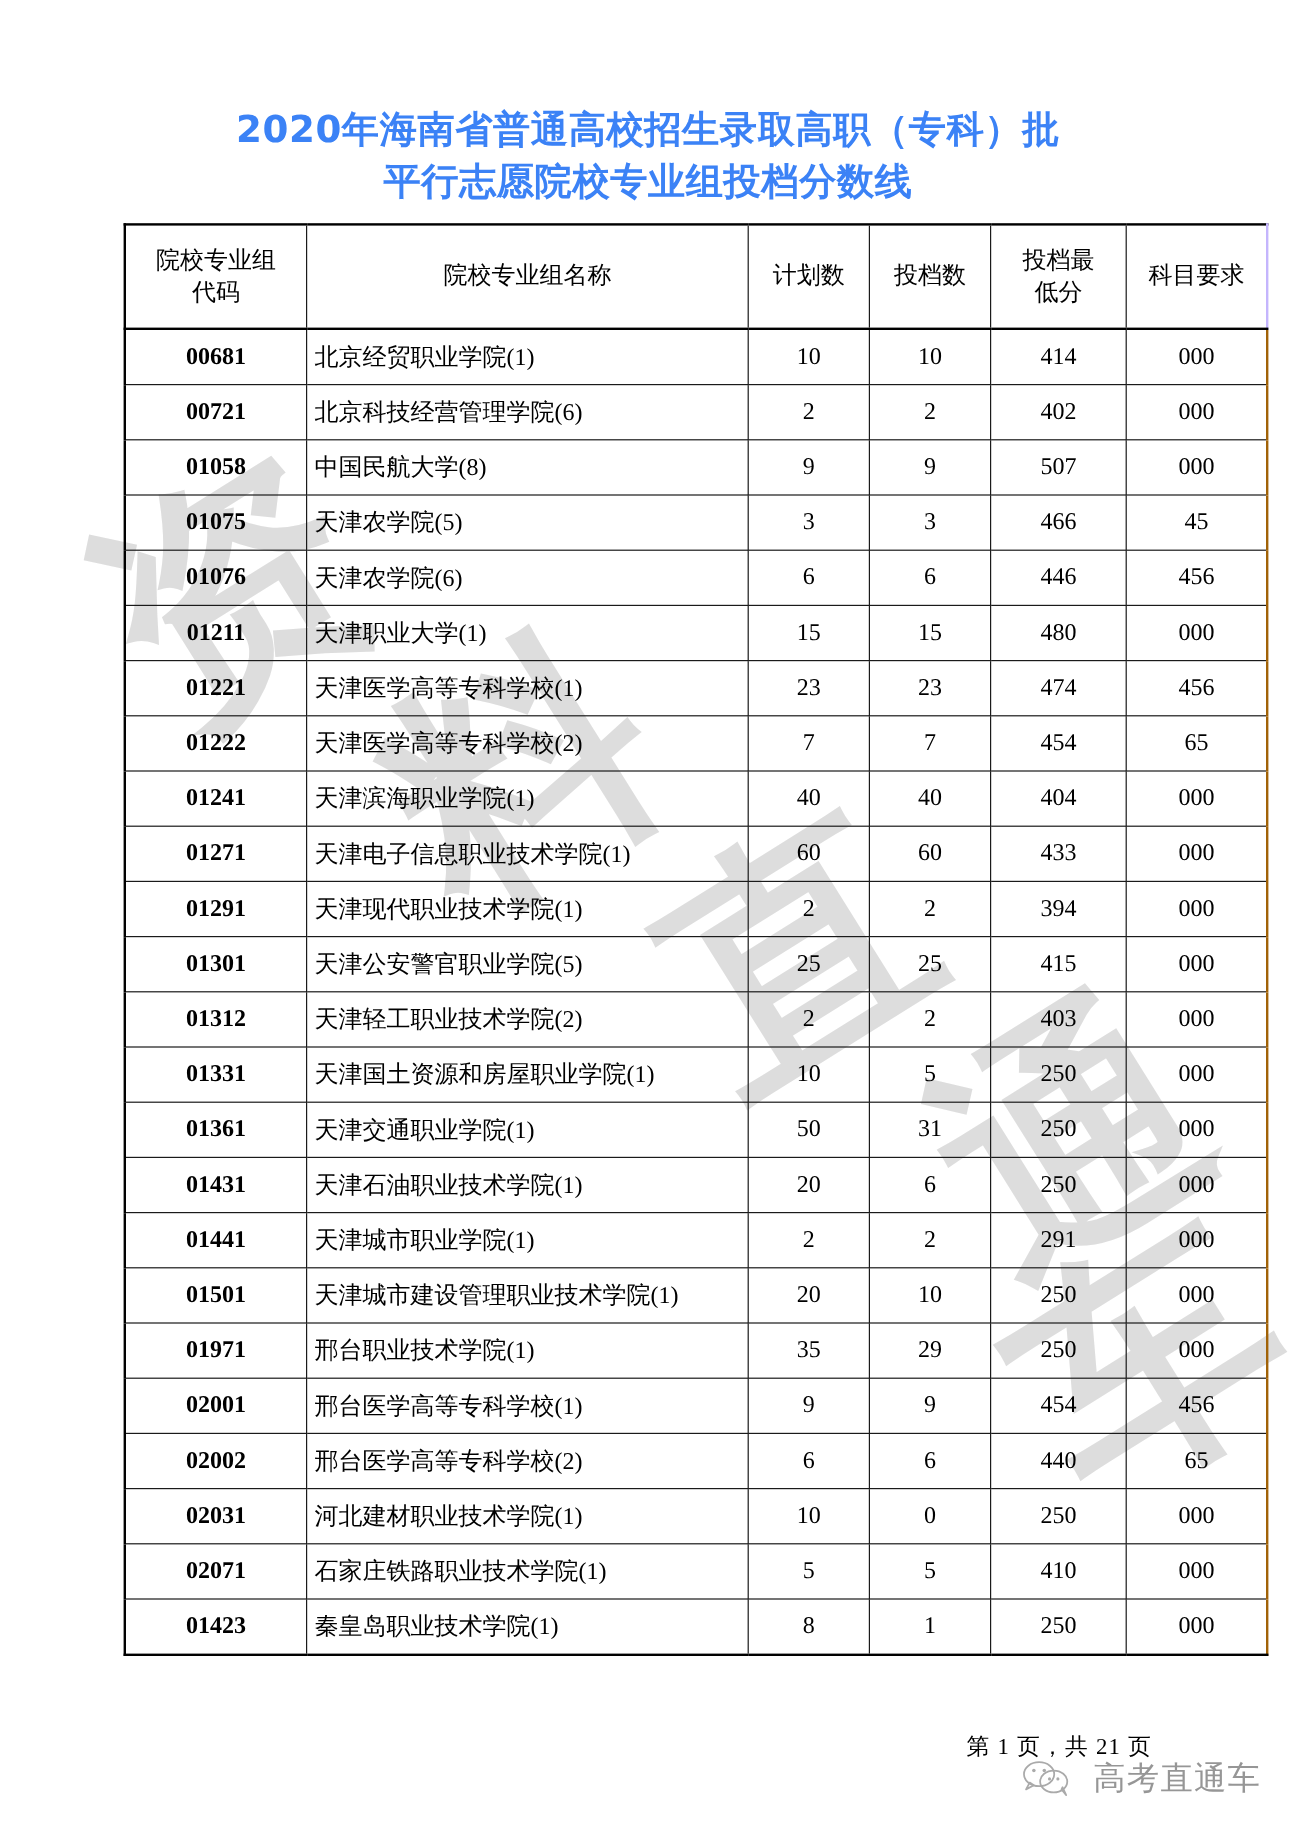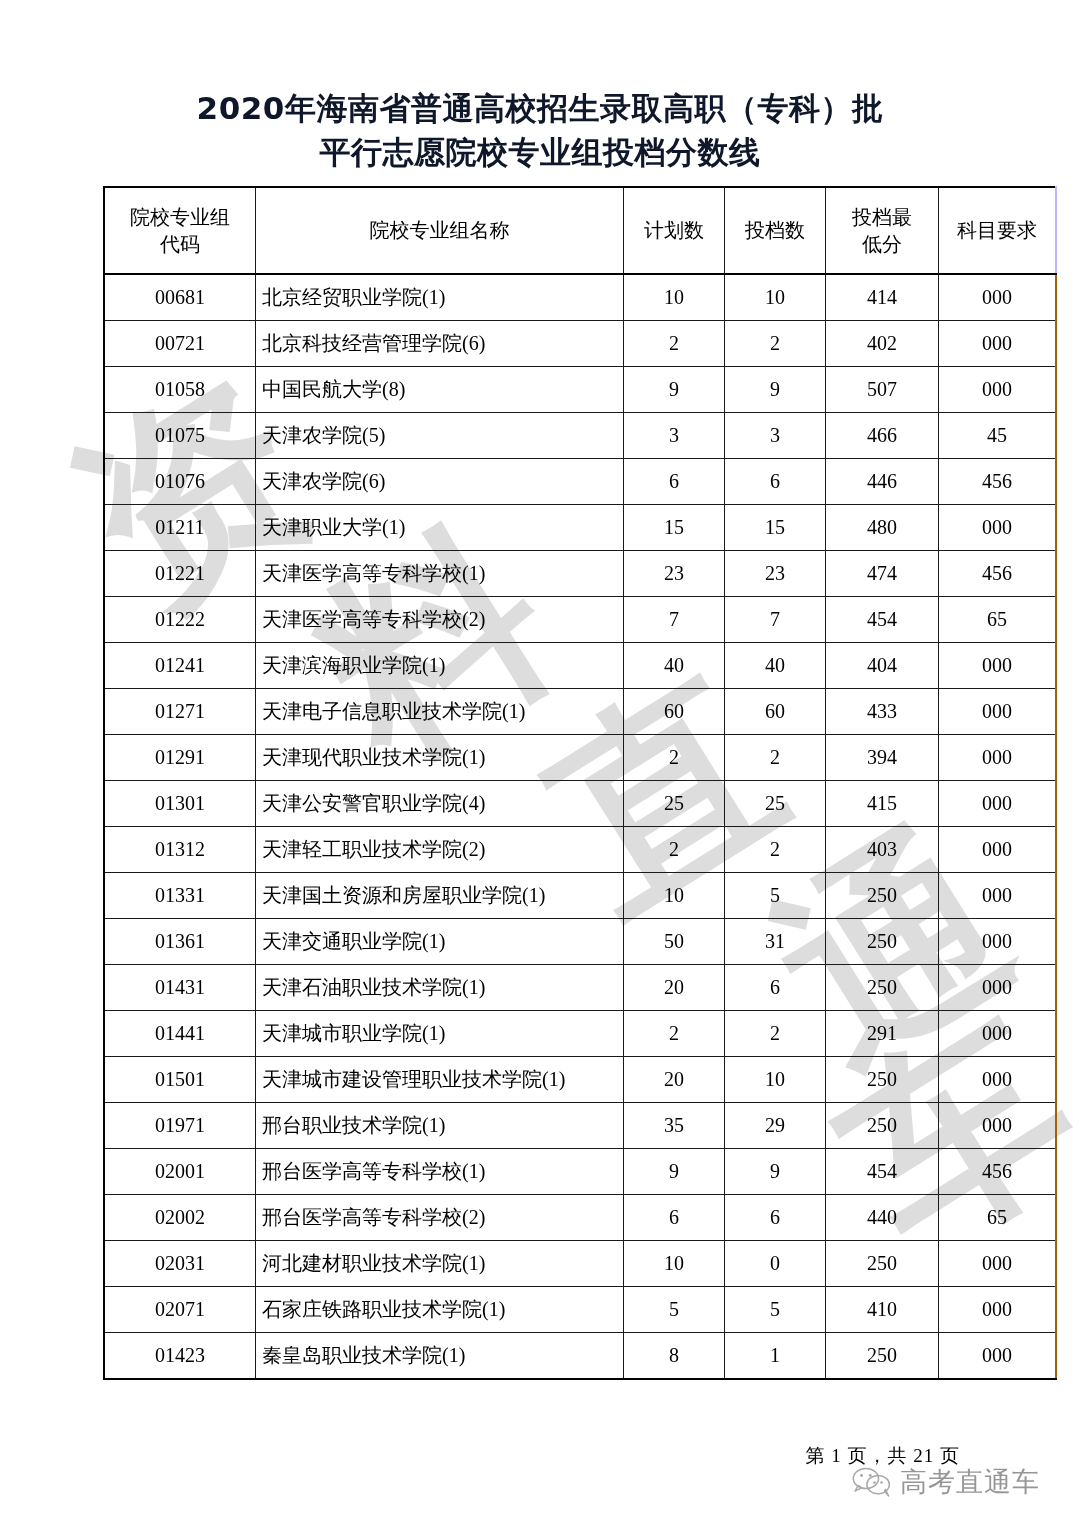--- a/index.html
+++ b/index.html
@@ -45,21 +45,21 @@
     width: 1080px;
     text-align: center;
     z-index: 10;
   }
   .title-line {
     font-family: "DejaVu Sans", "Liberation Sans", sans-serif;
     font-weight: 700;
     font-size: 31px;
     letter-spacing: 0.5px;
     line-height: 44px;
-    color: #0f172a;
+    color: #3b82f6;
   }
 
   
   #score-table-wrap {
     position: absolute;
     left: 103px;
     top: 186px;
     width: 873px;
     z-index: 10;
   }
@@ -87,21 +87,21 @@
     border-bottom: 2px solid #000000;
   }
   table.score-table thead th:first-child { border-left: 2px solid #000000; }
   table.score-table thead th:last-child  { border-right: 2px solid #c4b5fd; }
   table.score-table thead tr th { border-top: 2px solid #000000; }
 
   table.score-table tbody td {
     height: 45px;
     vertical-align: middle;
   }
-  table.score-table tbody td:first-child { border-left: 2px solid #000000; }
+  table.score-table tbody td:first-child { border-left: 2px solid #000000; font-weight: bold; }
   table.score-table tbody td:last-child  { border-right: 2px solid #a16207; }
   table.score-table tbody tr:last-child td { border-bottom: 2px solid #000000; }
 
   .c-code  { width: 138px; text-align: center; }
   .c-name  { width: 355px; text-align: left; padding-left: 14px; }
   .c-plan  { width: 88px;  text-align: center; }
   .c-filed { width: 88px;  text-align: center; margin-left: 21px; }
   .c-min   { width: 100px; text-align: center; }
   .c-req   { width: 104px; text-align: center; }
 
@@ -121,21 +121,21 @@
 
   
   #brand-block {
     position: absolute;
     left: 852px;
     top: 1459px;
     width: 212px;
     height: 46px;
     display: flex;
     align-items: center;
-    gap: 8px;
+    gap: 19px;
     z-index: 12;
     opacity: 0.72;
   }
   #wechat-icon { flex: 0 0 auto; width: 40px; height: 34px; }
   #brand-text {
     font-family: "DejaVu Sans", "Liberation Sans", sans-serif;
     font-size: 27px;
     font-weight: 400;
     color: #6f6f6f;
     letter-spacing: 1px;
@@ -260,21 +260,21 @@
         <tr>
           <td class="c-code">01291</td>
           <td class="c-name">天津现代职业技术学院(1)</td>
           <td class="c-plan">2</td>
           <td class="c-filed">2</td>
           <td class="c-min">394</td>
           <td class="c-req">000</td>
         </tr>
         <tr>
           <td class="c-code">01301</td>
-          <td class="c-name">天津公安警官职业学院(4)</td>
+          <td class="c-name">天津公安警官职业学院(5)</td>
           <td class="c-plan">25</td>
           <td class="c-filed">25</td>
           <td class="c-min">415</td>
           <td class="c-req">000</td>
         </tr>
         <tr>
           <td class="c-code">01312</td>
           <td class="c-name">天津轻工职业技术学院(2)</td>
           <td class="c-plan">2</td>
           <td class="c-filed">2</td>

